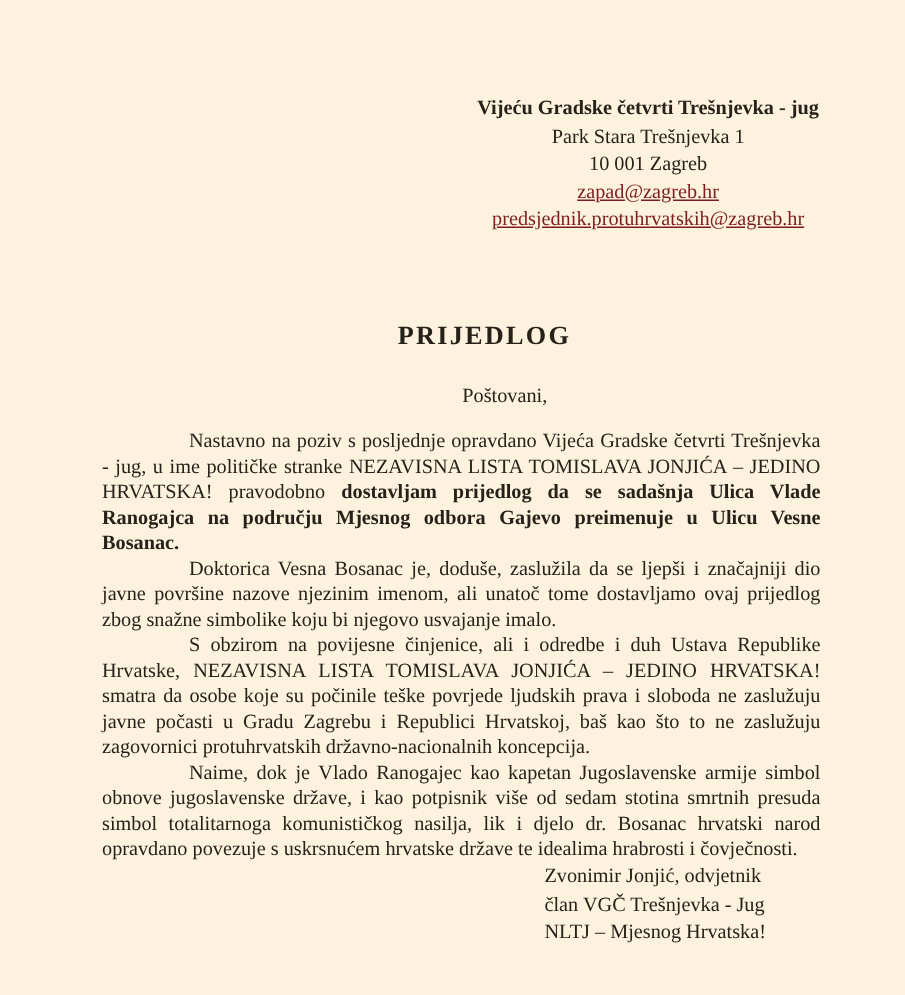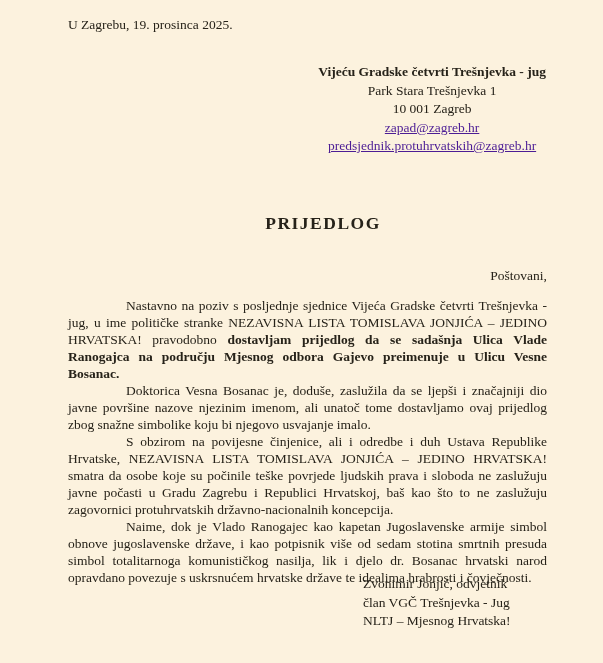--- a/index.html
+++ b/index.html
@@ -28,21 +28,21 @@
     top: 63px;
     right: 57px;
     text-align: center;
     line-height: 18.5px;
     white-space: nowrap;
   }
   .recipient .r-name {
     font-weight: bold;
   }
   .link {
-    color: #4c1d95;
+    color: #7f1d1d;
     text-decoration: underline;
     cursor: pointer;
   }
   .title {
     position: absolute;
     left: 68px;
     top: 197px;
     width: 478px;
     margin: 16px;
     text-align: center;
@@ -57,51 +57,49 @@
     width: 479px;
     line-height: 17px;
     text-align: justify;
   }
   .body p {
     margin: 0;
     text-indent: 58px;
   }
   .body p.salutation {
     margin-bottom: 13px;
-    text-align: right;
-    margin-top: 12px;
+    text-align: center;
   }
   .signature {
     position: absolute;
     left: 363px;
     top: 575px;
     line-height: 18.5px;
     white-space: nowrap;
   }
 </style>
 </head>
 <body>
 
 <div class="page">
 
-  <div class="date">U Zagrebu, 19. prosinca 2025.</div>
 
   <div class="recipient">
     <div class="r-name">Vijeću Gradske četvrti Trešnjevka - jug</div>
     <div>Park Stara Trešnjevka 1</div>
     <div>10 001 Zagreb</div>
     <div><a class="link">zapad@zagreb.hr</a></div>
     <div><a class="link">predsjednik.protuhrvatskih@zagreb.hr</a></div>
   </div>
 
   <h1 class="title">PRIJEDLOG</h1>
 
   <div class="body">
     <p class="salutation">Poštovani,</p>
-    <p><span>Nastavno na poziv s posljednje sjednice Vijeća Gradske četvrti Trešnjevka - jug, u ime političke stranke NEZAVISNA LISTA TOMISLAVA JONJIĆA – JEDINO HRVATSKA! pravodobno </span><strong>dostavljam prijedlog da se sadašnja Ulica Vlade Ranogajca na području Mjesnog odbora Gajevo preimenuje u Ulicu Vesne Bosanac.</strong></p>
+    <p><span>Nastavno na poziv s posljednje opravdano Vijeća Gradske četvrti Trešnjevka - jug, u ime političke stranke NEZAVISNA LISTA TOMISLAVA JONJIĆA – JEDINO HRVATSKA! pravodobno </span><strong>dostavljam prijedlog da se sadašnja Ulica Vlade Ranogajca na području Mjesnog odbora Gajevo preimenuje u Ulicu Vesne Bosanac.</strong></p>
     <p>Doktorica Vesna Bosanac je, doduše, zaslužila da se ljepši i značajniji dio javne površine nazove njezinim imenom, ali unatoč tome dostavljamo ovaj prijedlog zbog snažne simbolike koju bi njegovo usvajanje imalo.</p>
     <p>S obzirom na povijesne činjenice, ali i odredbe i duh Ustava Republike Hrvatske, NEZAVISNA LISTA TOMISLAVA JONJIĆA – JEDINO HRVATSKA! smatra da osobe koje su počinile teške povrjede ljudskih prava i sloboda ne zaslužuju javne počasti u Gradu Zagrebu i Republici Hrvatskoj, baš kao što to ne zaslužuju zagovornici protuhrvatskih državno-nacionalnih koncepcija.</p>
     <p>Naime, dok je Vlado Ranogajec kao kapetan Jugoslavenske armije simbol obnove jugoslavenske države, i kao potpisnik više od sedam stotina smrtnih presuda simbol totalitarnoga komunističkog nasilja, lik i djelo dr. Bosanac hrvatski narod opravdano povezuje s uskrsnućem hrvatske države te idealima hrabrosti i čovječnosti.</p>
   </div>
 
   <div class="signature">
     <div>Zvonimir Jonjić, odvjetnik</div>
     <div>član VGČ Trešnjevka - Jug</div>
     <div>NLTJ – Mjesnog Hrvatska!</div>
   </div>

